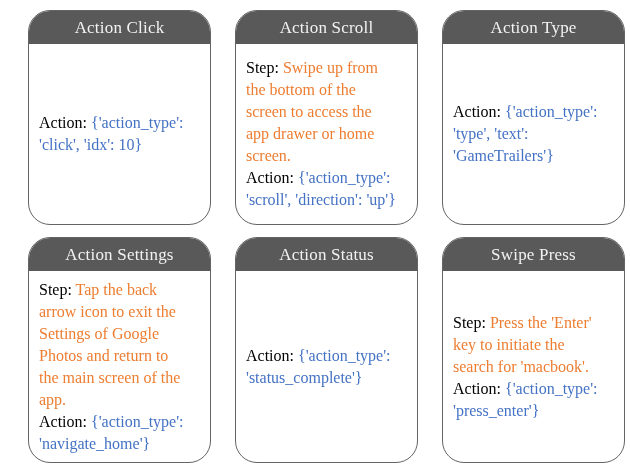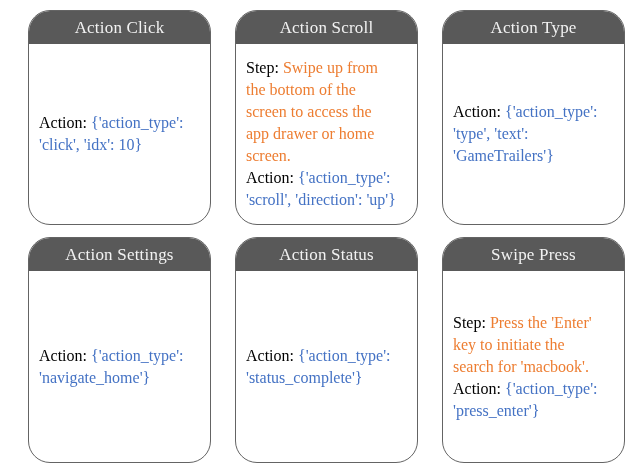--- a/index.html
+++ b/index.html
@@ -102,20 +102,26 @@
 'type', 'text':
 'GameTrailers'}</span></p>
     </div>
   </div>
 
   <div class="card">
     <div class="card-header">
       <span>Action Settings</span>
     </div>
     <div class="card-body">
+      <p><span class="lbl">Step:</span> <span class="seg step-seg">Tap the back
+arrow icon to exit the
+Settings of Google
+Photos and return to
+the main screen of the
+app.</span></p>
       <p><span class="lbl">Action:</span> <span class="seg action-seg">{'action_type':
 'navigate_home'}</span></p>
     </div>
   </div>
 
   <div class="card">
     <div class="card-header">
       <span>Action Status</span>
     </div>
     <div class="card-body">

